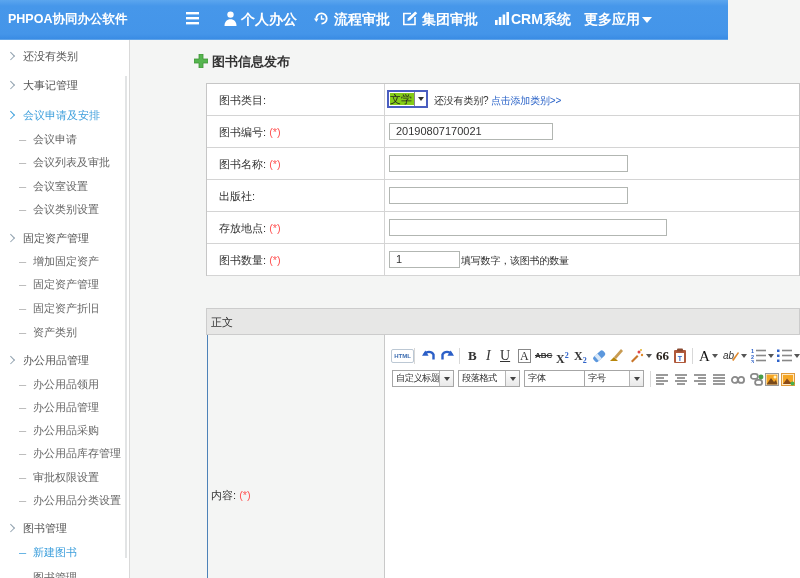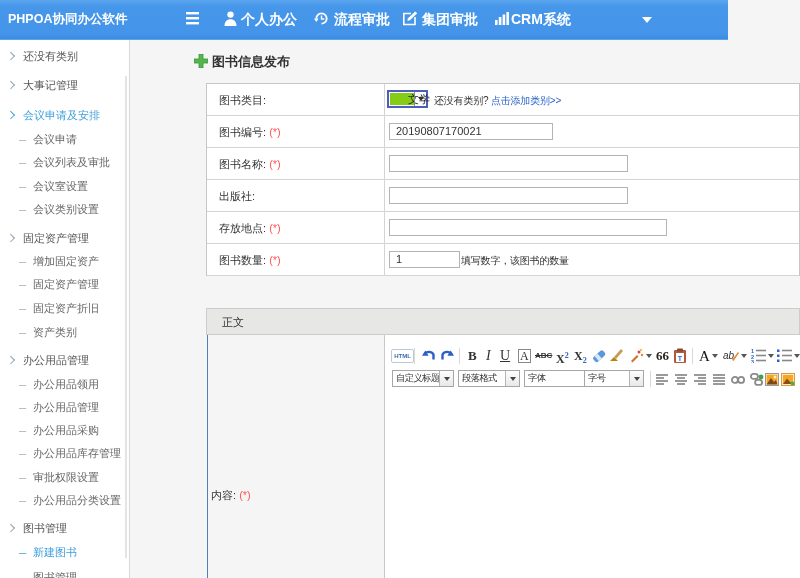--- a/index.html
+++ b/index.html
@@ -33,21 +33,21 @@
 
 
 #tbl{position:absolute;left:75px;top:45px;width:594px;background:#fff;border:1px solid #c6c6c6;border-bottom:none;}
 .row{position:relative;height:32px;border-bottom:1px solid #d4d4d4;}
 .lab{position:absolute;left:12px;top:0;height:32px;line-height:33px;font-size:11px;color:#333;white-space:nowrap;}
 .req{color:#f55;font-size:11px;}
 .val{position:absolute;left:177px;top:0;right:0;height:32px;border-left:1px solid #d4d4d4;}
 .inp{position:absolute;top:7px;left:4px;height:17px;border:1px solid #b2b6b2;background:#fff;font-size:11px;color:#333;line-height:15px;padding-left:6px;font-family:"Liberation Sans",sans-serif;}
 
 
-#zw{position:absolute;left:75px;top:270px;width:594px;height:27px;background:#e7e7e6;border:1px solid #cccccc;line-height:26px;font-size:11px;color:#333;padding-left:15px;}
+#zw{position:absolute;left:75px;top:270px;width:594px;height:27px;background:#e7e7e6;border:1px solid #cccccc;line-height:26px;font-size:11px;color:#333;padding-left:4px;}
 #cleft{position:absolute;left:76px;top:297px;width:1px;height:243px;background:#4d82b8;}
 #clab{position:absolute;left:80px;top:450px;font-size:11px;color:#333;}
 
 #ed{position:absolute;left:253px;top:297px;width:416px;height:243px;background:#fff;border-left:1px solid #c9c9c9;}
 #edtb{position:absolute;left:0;top:0;width:416px;height:57px;background:#fff;}
 .tb1{position:absolute;top:11px;height:20px;}
 .tb2{position:absolute;top:35px;height:19px;}
 .tsel{position:absolute;height:17px;border:1px solid #a6a6a6;background:#fff;font-size:9.3px;color:#333;line-height:15px;white-space:nowrap;}
 .tsel .tt{position:absolute;left:3px;top:0;white-space:nowrap;letter-spacing:-0.6px;}
 .tsel .ab{position:absolute;right:0;top:0;width:14px;height:15px;border-left:1px solid #b5b5b5;background:linear-gradient(#fefefe,#e8e8e8);}
@@ -85,20 +85,21 @@
   <span class="hitem" style="left:422px">集团审批</span>
   <svg class="hicon" style="left:495px;top:12px" width="14" height="13" viewBox="0 0 14 13">
       <g fill="#fff">
         <rect x="0" y="8" width="2.6" height="5"></rect>
         <rect x="3.8" y="5" width="2.6" height="8"></rect>
         <rect x="7.6" y="2.5" width="2.6" height="10.5"></rect>
         <rect x="11.4" y="0" width="2.6" height="13"></rect>
       </g>
     </svg>
   <span class="hitem" style="left:511px">CRM系统</span>
+  <span class="hitem" style="left:584px">更多应用</span>
   <svg class="hicon" style="left:642px;top:17px" width="10" height="6" viewBox="0 0 10 6">
       <path d="M0 0 L10 0 L5 6 Z" fill="#fff"></path>
     </svg>
 </div>
 
 <div id="side">
   <div class="mi" style="top:10px">
       <span class="ar"></span>
       <span class="tx">还没有类别</span>
     </div>
@@ -193,21 +194,21 @@
   <svg id="plus" width="14" height="14" viewBox="0 0 14 14">
       <path d="M5 0 H9 V5 H14 V9 H9 V14 H5 V9 H0 V5 H5 Z" fill="#55b54f" stroke="#3f9639" stroke-width="0.8"></path>
     </svg>
   <div id="title">图书信息发布</div>
 
   <div id="tbl">
     <div class="row">
         <span class="lab">图书类目:</span>
       <div class="val">
         <div style="position:absolute;left:2px;top:6px;width:41px;height:18px;border:2px solid #4a5ec0;background:#fff;white-space:nowrap;">
-          <span style="position:absolute;left:1px;top:1px;width:24px;bottom:1px;background:#84cc16;font-size:11px;color:#222;line-height:12px;padding-left:18px;">文学</span>
+          <span style="position:absolute;left:1px;top:1px;width:24px;bottom:1px;background:#84cc16;font-size:11px;color:#222;line-height:12px;padding-left:0;">文学</span>
           <span style="position:absolute;right:0px;top:0px;width:12px;bottom:0px;border-left:1px solid #8a8a8a;"></span>
           <span style="position:absolute;right:2px;top:5px;border:3px solid transparent;border-top:4px solid #333;"></span>
         </div>
         <span style="position:absolute;left:49px;top:0;line-height:33px;font-size:10px;letter-spacing:-0.2px;color:#333;">还没有类别? <span style="color:#2a63c8;">点击添加类别&gt;&gt;</span></span>
       </div>
     </div>
     <div class="row">
         <span class="lab">图书编号: <span class="req">(*)</span></span>
       <div class="val">
           <div class="inp" style="width:164px;">20190807170021</div>

